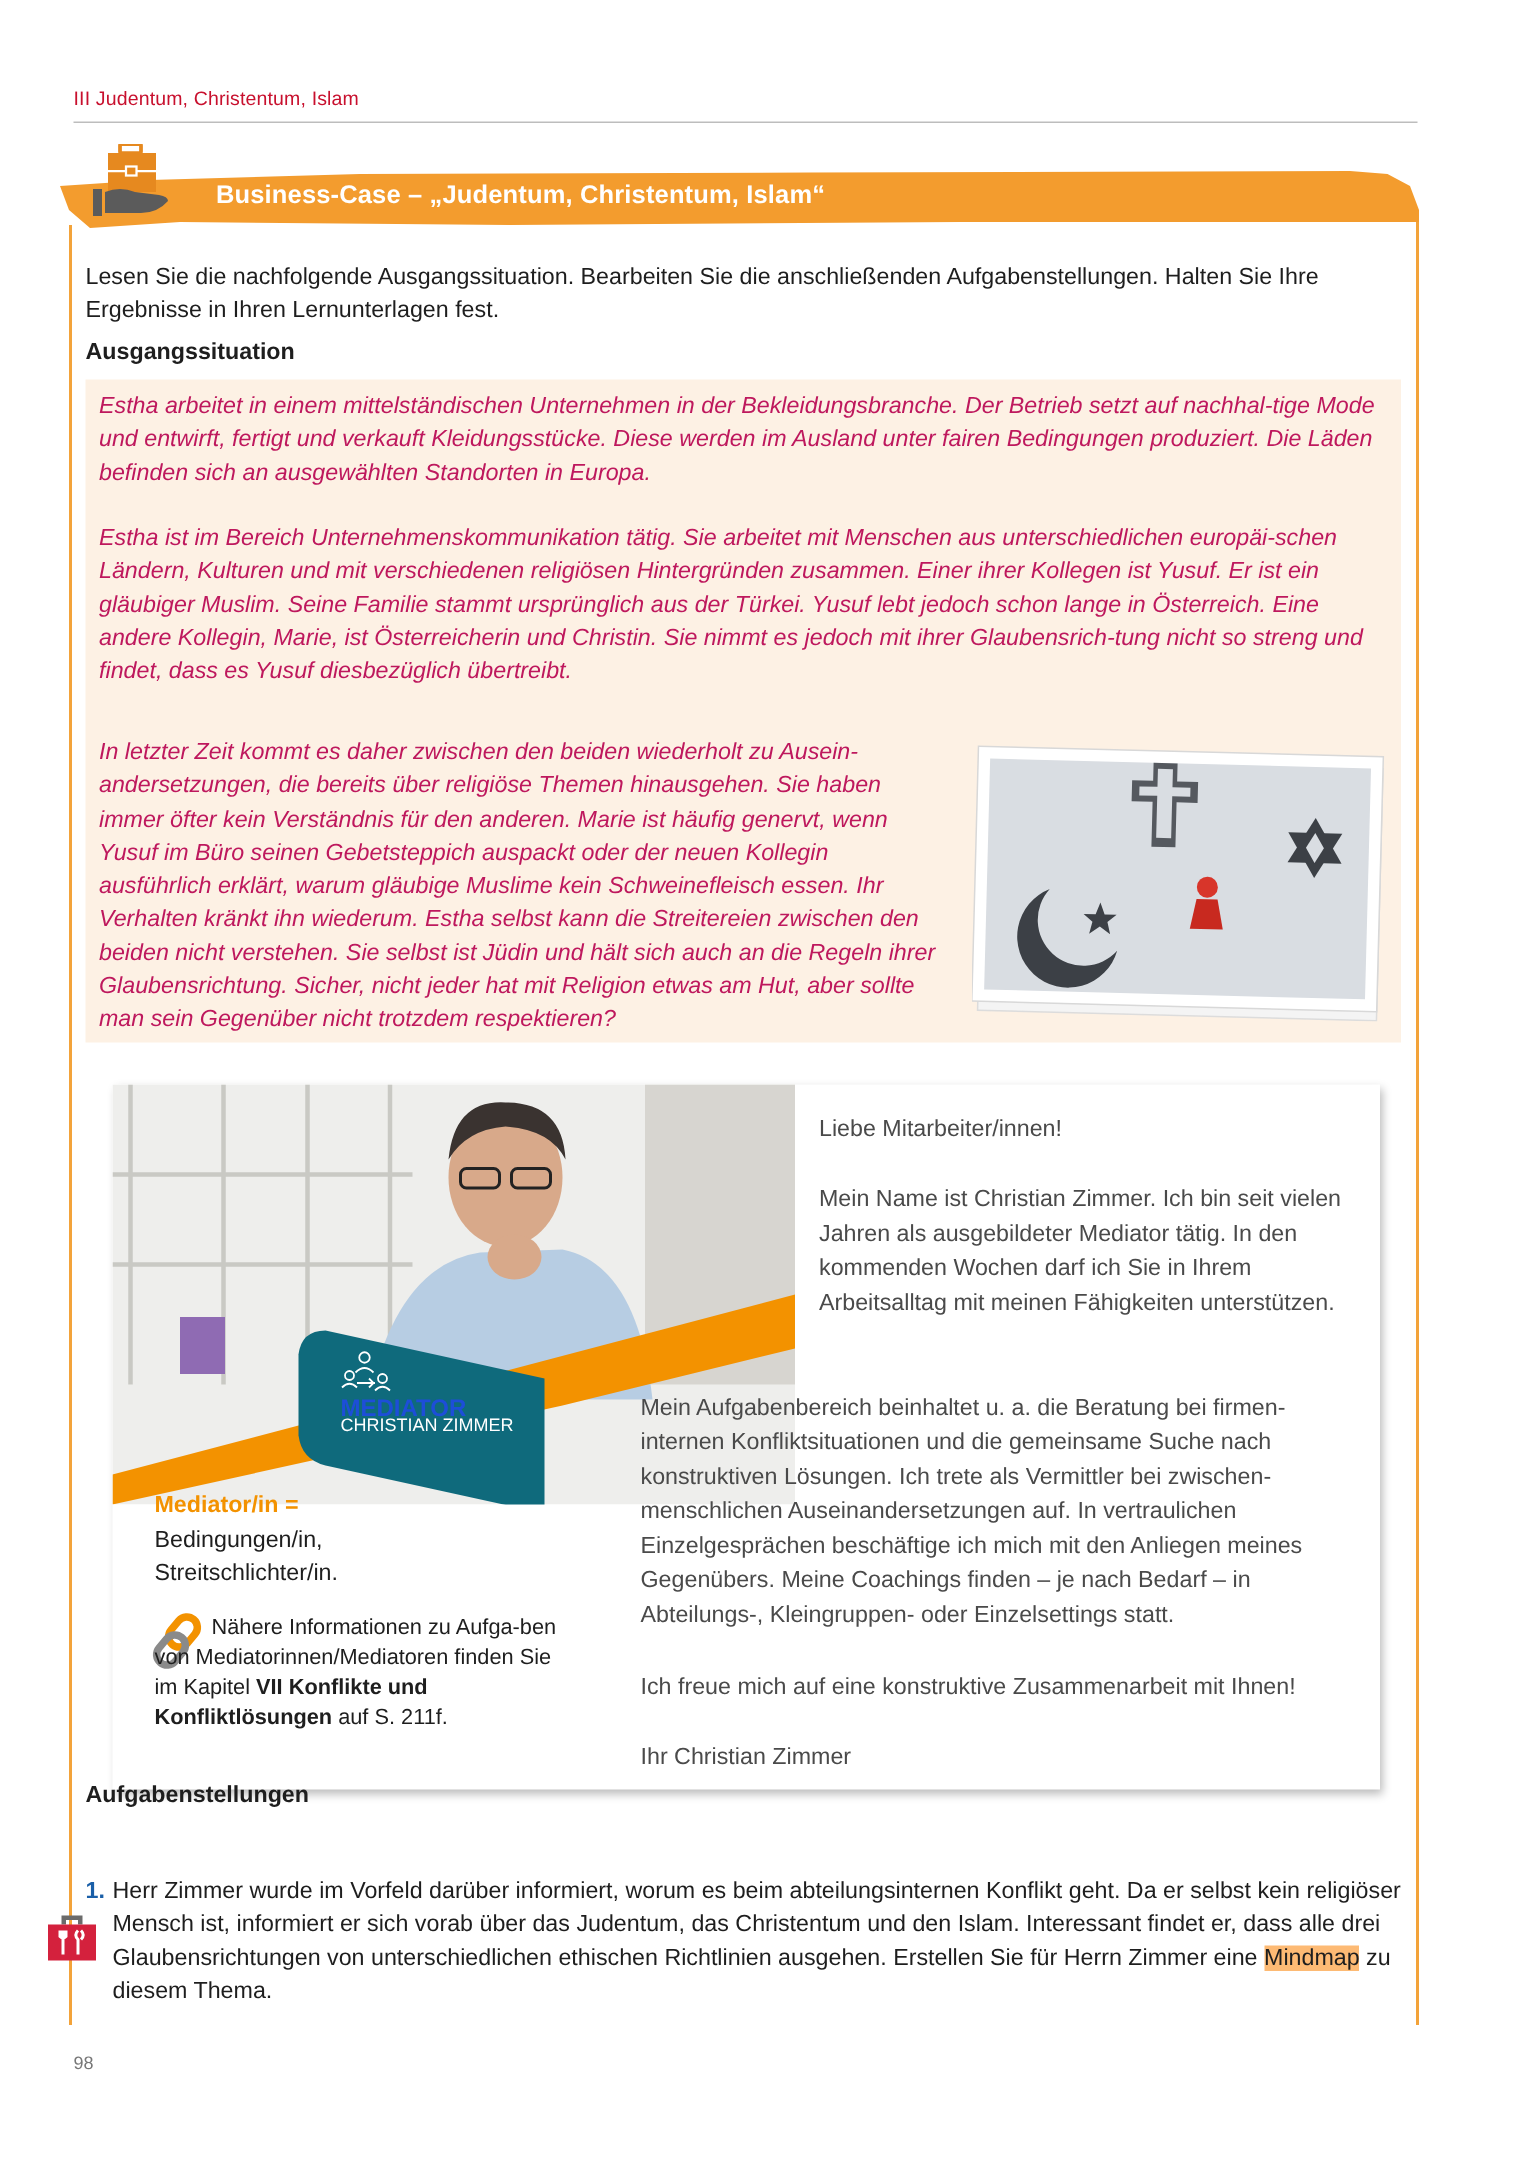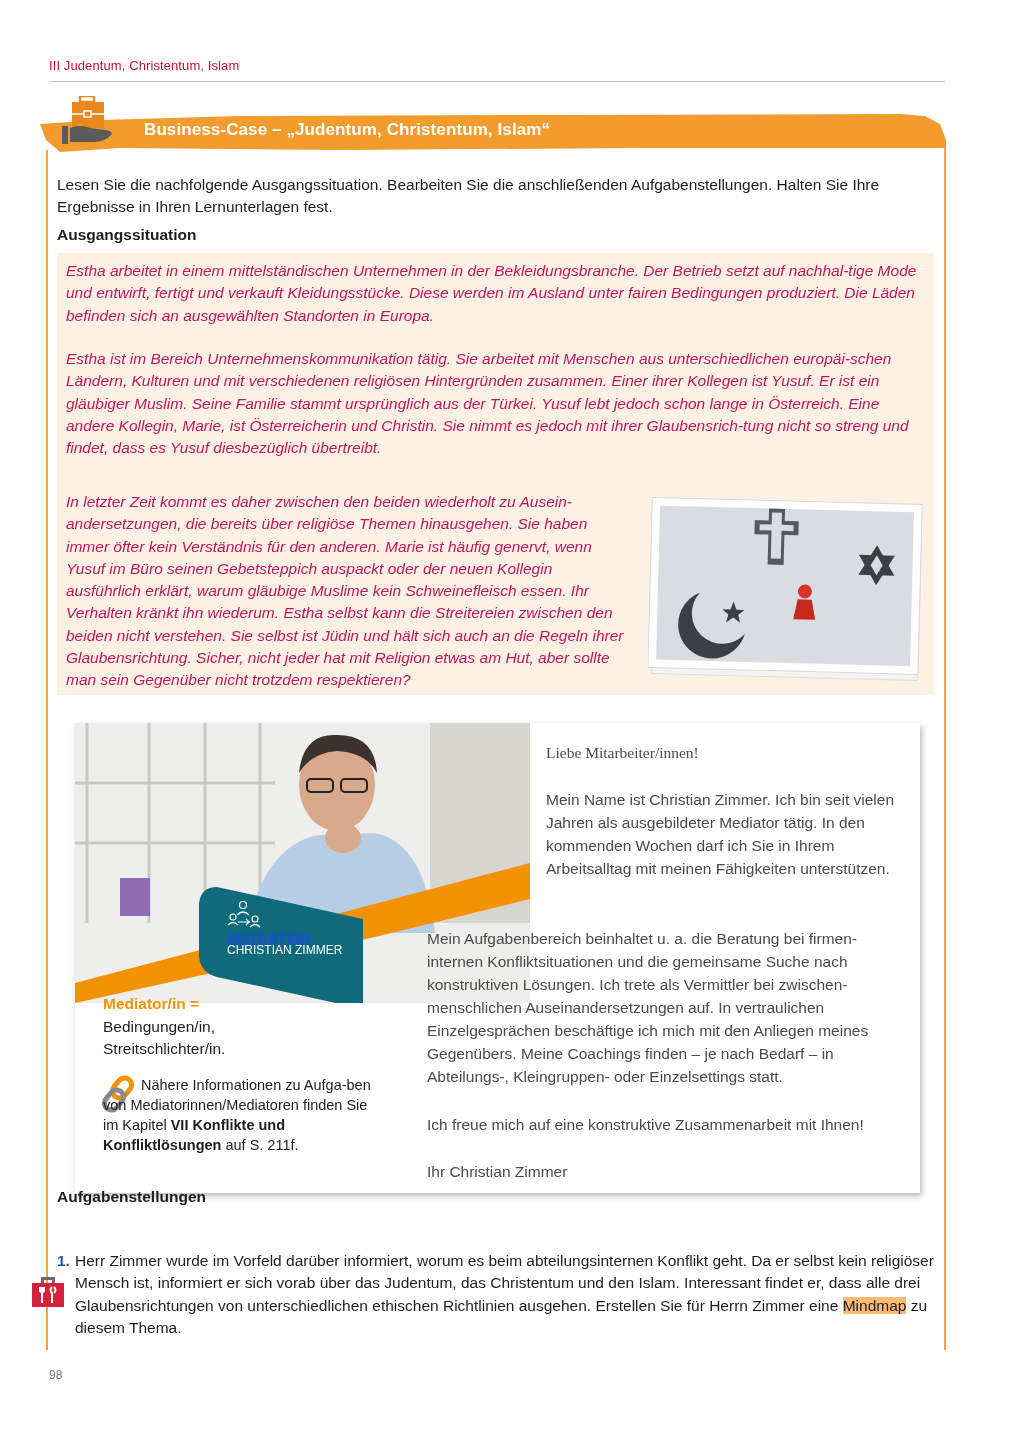--- a/index.html
+++ b/index.html
@@ -129,21 +129,21 @@
       <circle cx="158" cy="194" r="3"></circle>
         <path d="M153 202 q5 -5 10 0"></path>
       <circle cx="180" cy="196" r="3"></circle>
         <path d="M175 204 q5 -5 10 0"></path>
       <path d="M163 199 h12 M171 196 l3 3 l-3 3"></path>
     </g>
   </svg>
   <div class="badge-role">MEDIATOR</div>
   <div class="badge-name">CHRISTIAN ZIMMER</div>
 
-  <div class="letter" style="left:471px; top:18px;font-family:Liberation Serif, serif;">Liebe Mitarbeiter/innen!</div>
+  <div class="letter" style="left:471px; top:18px;">Liebe Mitarbeiter/innen!</div>
   <div class="letter" style="left:471px; top:65px; width:350px;">Mein Name ist Christian Zimmer. Ich bin seit vielen Jahren als ausgebildeter Mediator tätig. In den kommenden Wochen darf ich Sie in Ihrem Arbeitsalltag mit meinen Fähigkeiten unterstützen.</div>
   <div class="letter" style="left:352px; top:204px; width:480px;">Mein Aufgabenbereich beinhaltet u. a. die Beratung bei firmen-internen Konfliktsituationen und die gemeinsame Suche nach konstruktiven Lösungen. Ich trete als Vermittler bei zwischen-menschlichen Auseinandersetzungen auf. In vertraulichen Einzelgesprächen beschäftige ich mich mit den Anliegen meines Gegenübers. Meine Coachings finden – je nach Bedarf – in Abteilungs-, Kleingruppen- oder Einzelsettings statt.</div>
   <div class="letter" style="left:352px; top:390px;">Ich freue mich auf eine konstruktive Zusammenarbeit mit Ihnen!</div>
   <div class="letter" style="left:352px; top:437px;">Ihr Christian Zimmer</div>
 
   <div class="gloss-term">Mediator/in =</div>
   <div class="gloss-def">
     <div>Bedingungen/in,</div>
     <div>Streitschlichter/in.</div>
   </div>

